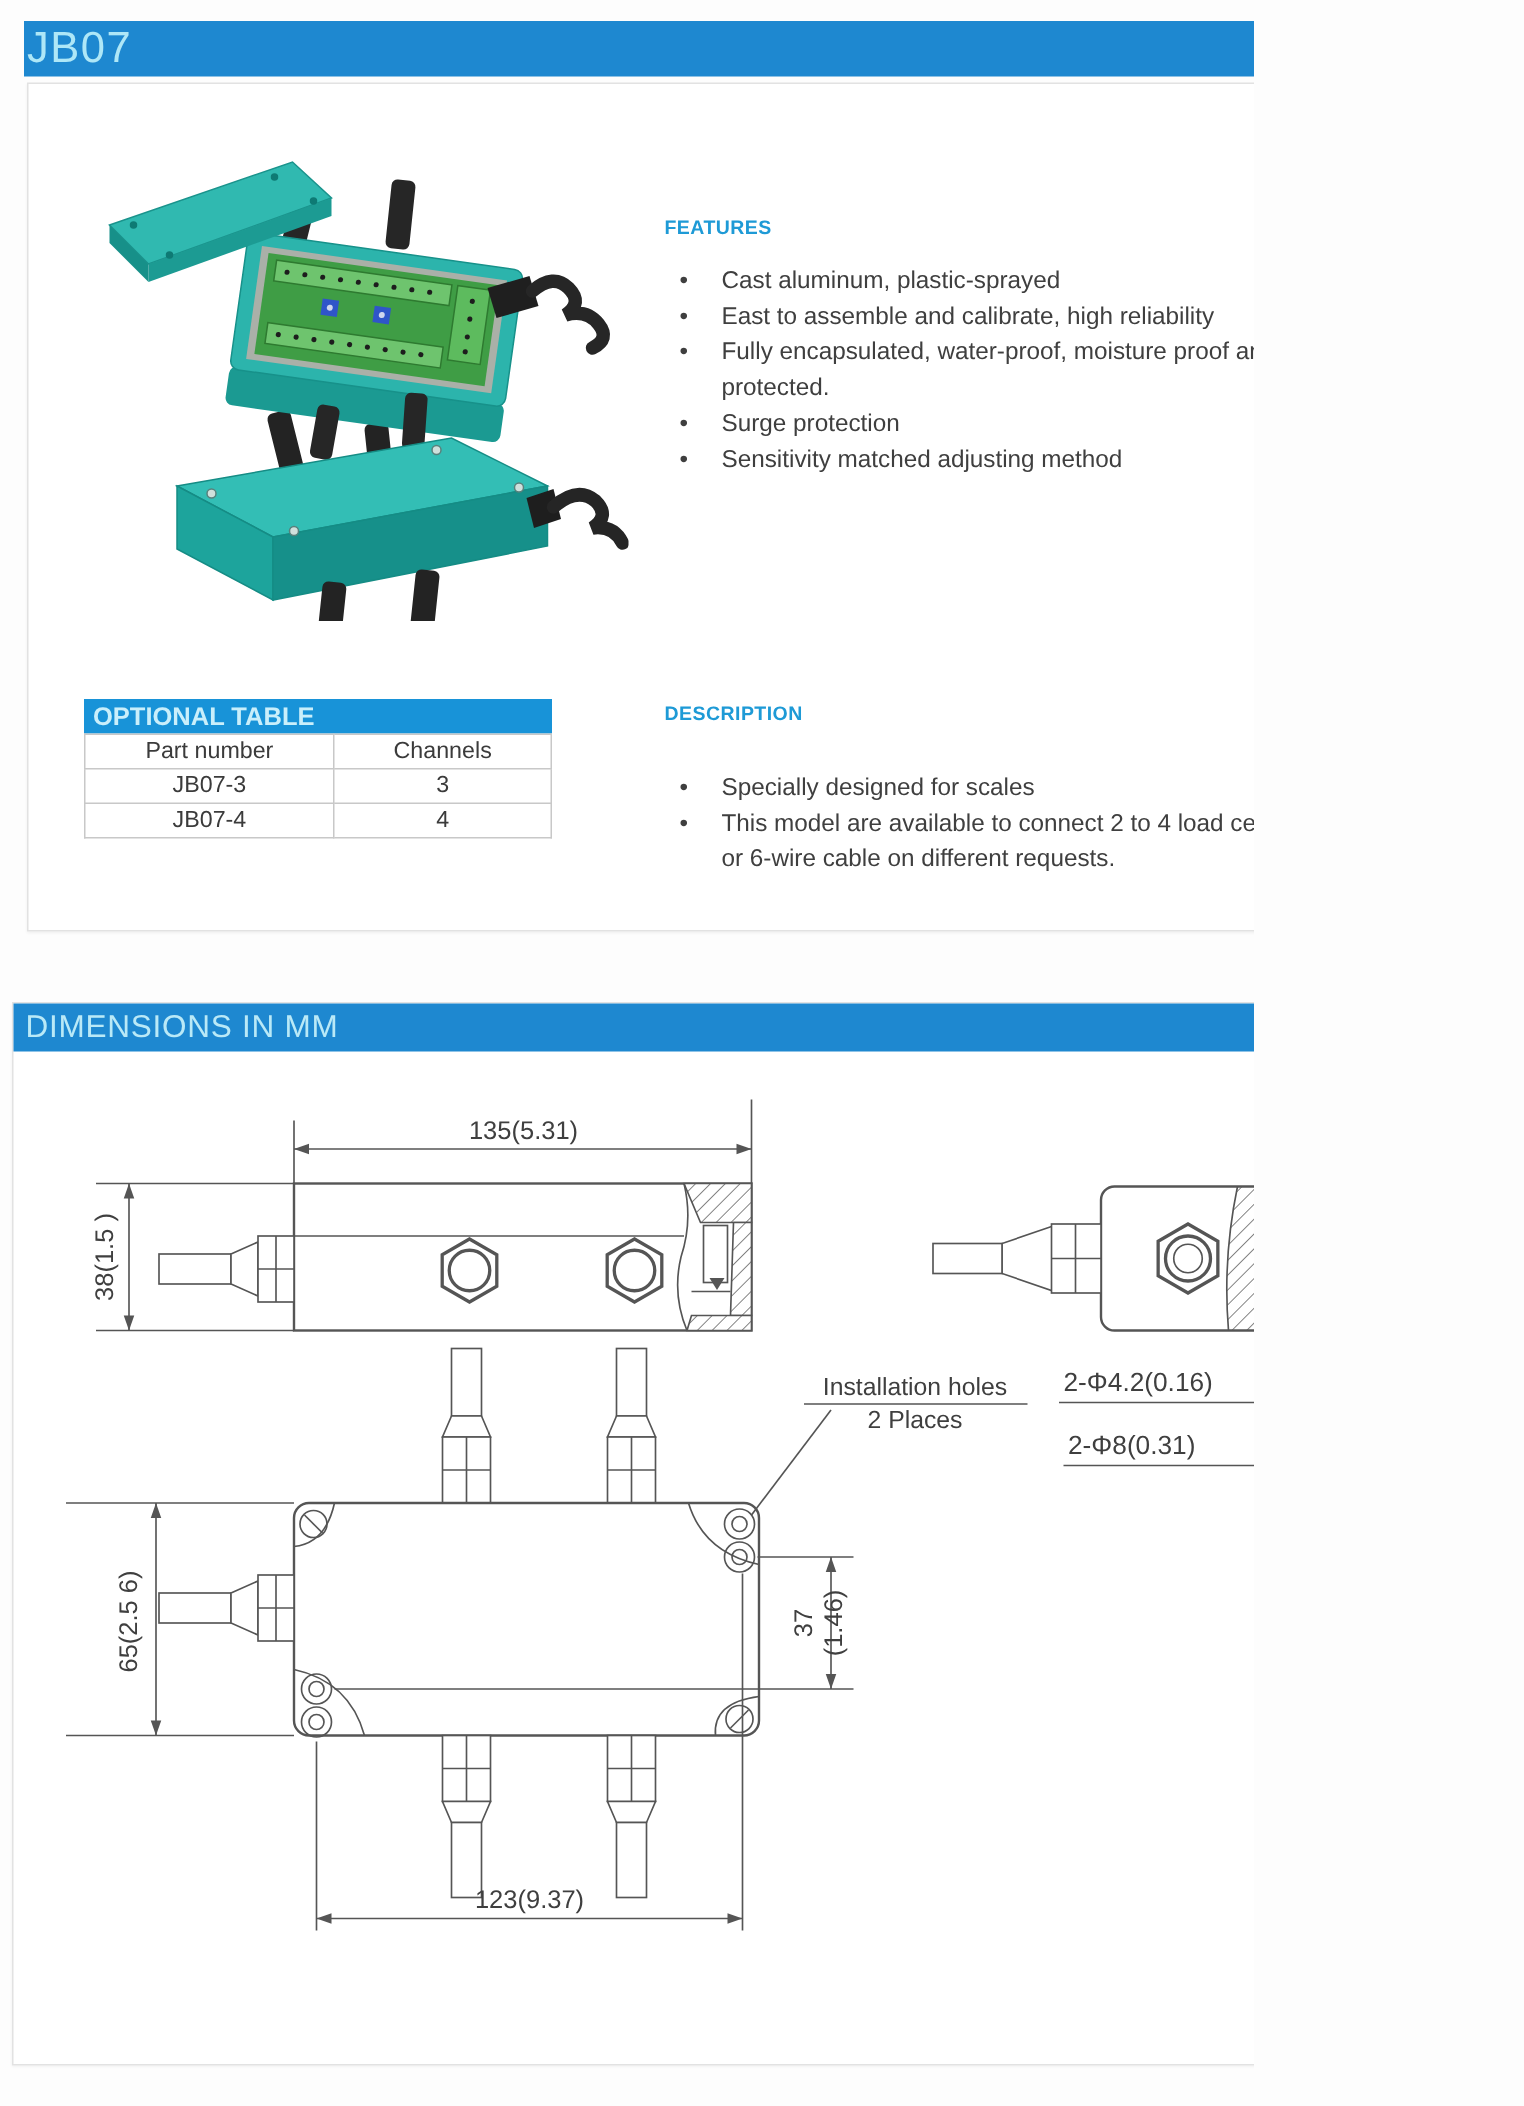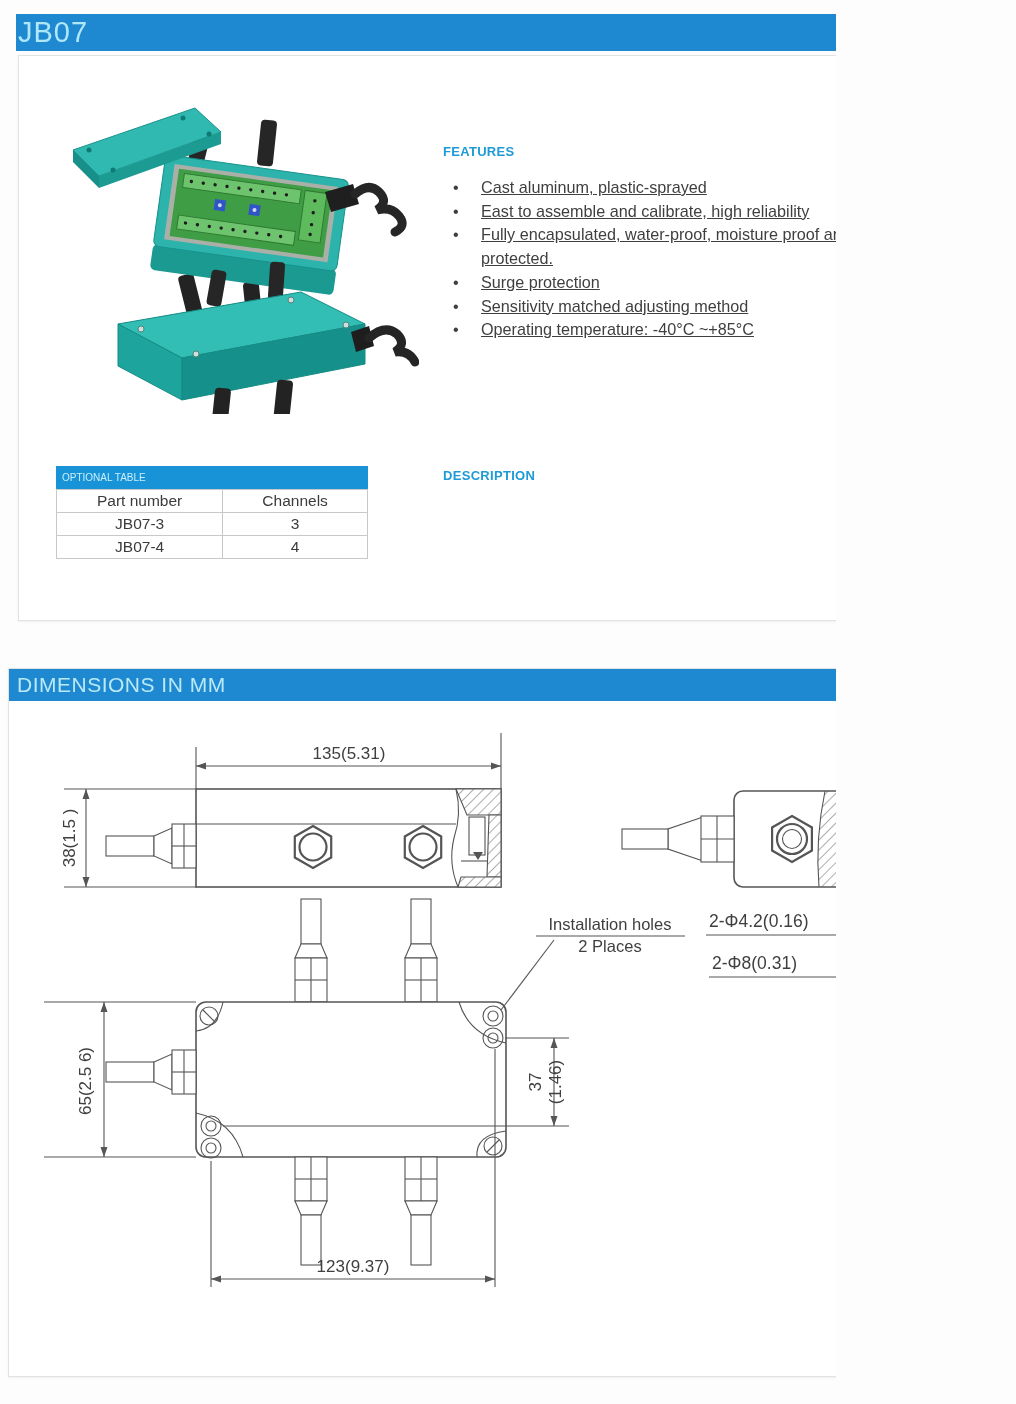--- a/index.html
+++ b/index.html
@@ -15,24 +15,24 @@
   .sec-bar{position:absolute;left:0;top:0;right:0;height:32px;background:#1e88d0;color:#b9e9f7;
            font-size:21px;line-height:32px;padding-left:8px;letter-spacing:.5px;}
   .photos{position:absolute;left:44px;top:36px;}
   .blue-head{position:absolute;font-size:13px;font-weight:bold;color:#1e9ad6;letter-spacing:.3px;}
   .feat-head{left:424px;top:88px;}
   .desc-head{left:424px;top:412px;}
   ul.bullets{position:absolute;left:424px;width:505px;margin:0;padding:0;list-style:none;
              font-size:16.2px;line-height:23.7px;color:#3f3f3f;}
   ul.feat{top:120px;}
   ul.desc{top:458px;}
-  ul.bullets li{position:relative;padding-left:38px;text-decoration:underline;}
+  ul.bullets li{position:relative;padding-left:38px;}
   ul.bullets li::before{content:"•";position:absolute;left:10px;top:0;color:#3f3f3f;}
   .opt-bar{position:absolute;left:37px;top:410px;width:312px;height:23px;background:#1893d8;
-           color:#c9effb;font-size:10px;line-height:23px;padding-left:6px;box-sizing:border-box;}
+           color:#c9effb;font-size:17px;line-height:23px;padding-left:6px;box-sizing:border-box;font-weight:bold;}
   table.opt{position:absolute;left:37px;top:433px;width:312px;border-collapse:collapse;
             font-size:15.5px;color:#3b3b3b;}
   table.opt td{border:1px solid #c8c8c8;text-align:center;height:22px;padding:0;}
   table.opt td.c1{width:167px;}
   table.opt td.c2{width:145px;}
   .dims-wrap{position:absolute;left:0;top:20px;}
   svg text{font-family:"Liberation Sans","DejaVu Sans",sans-serif;fill:#3f3f3f;}
 </style>
 </head>
 <body>
@@ -119,21 +119,20 @@
       </g>
     </svg>
 
     <div class="blue-head feat-head">FEATURES</div>
     <ul class="bullets feat">
       <li>Cast aluminum, plastic-sprayed</li>
       <li>East to assemble and calibrate, high reliability</li>
       <li>Fully encapsulated, water-proof, moisture proof and lightning protected.</li>
       <li>Surge protection</li>
       <li>Sensitivity matched adjusting method</li>
-      <li>Operating temperature: -40°C ~+85°C</li>
     </ul>
 
     <div class="opt-bar">OPTIONAL TABLE</div>
     <table class="opt">
       <tbody>
         <tr>
           <td class="c1">Part number</td>
           <td class="c2">Channels</td>
         </tr>
         <tr>
@@ -141,20 +140,24 @@
           <td class="c2">3</td>
         </tr>
         <tr>
           <td class="c1">JB07-4</td>
           <td class="c2">4</td>
         </tr>
       </tbody>
     </table>
 
     <div class="blue-head desc-head">DESCRIPTION</div>
+    <ul class="bullets desc">
+      <li>Specially designed for scales</li>
+      <li>This model are available to connect 2 to 4 load cells with 4-wire or 6-wire cable on different requests.</li>
+    </ul>
   </div>
 
   <div class="panel panel2">
     <div class="sec-bar">DIMENSIONS IN MM</div>
 
     <div class="dims-wrap">
     <svg width="1000" height="672" viewBox="0 0 1000 672" stroke="#555" fill="none" stroke-width="1.1">
       <defs>
         <pattern id="hatch" patternUnits="userSpaceOnUse" width="7" height="7" patternTransform="rotate(45)">
           <rect width="7" height="7" fill="#ffffff" stroke="none"></rect>

